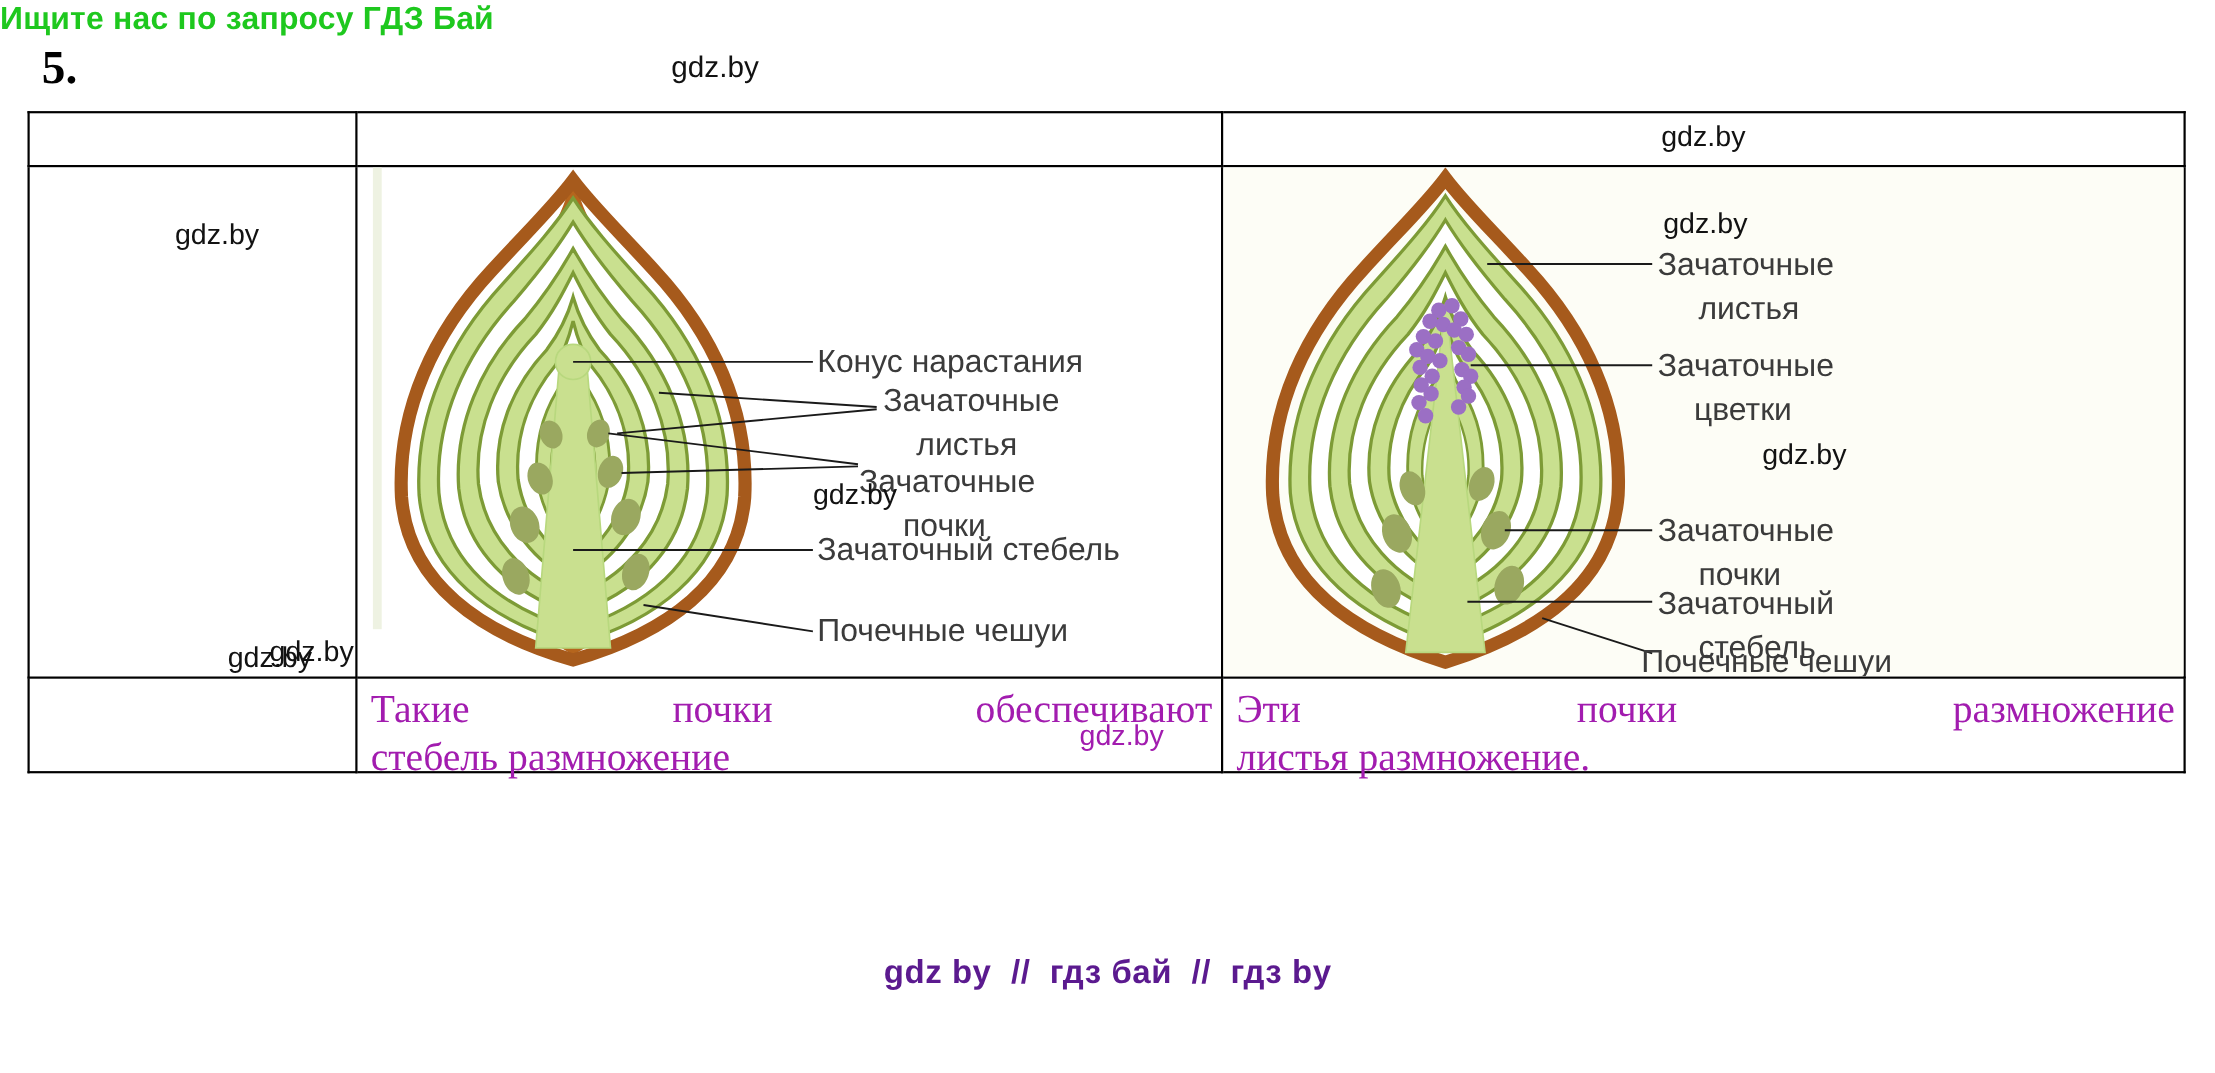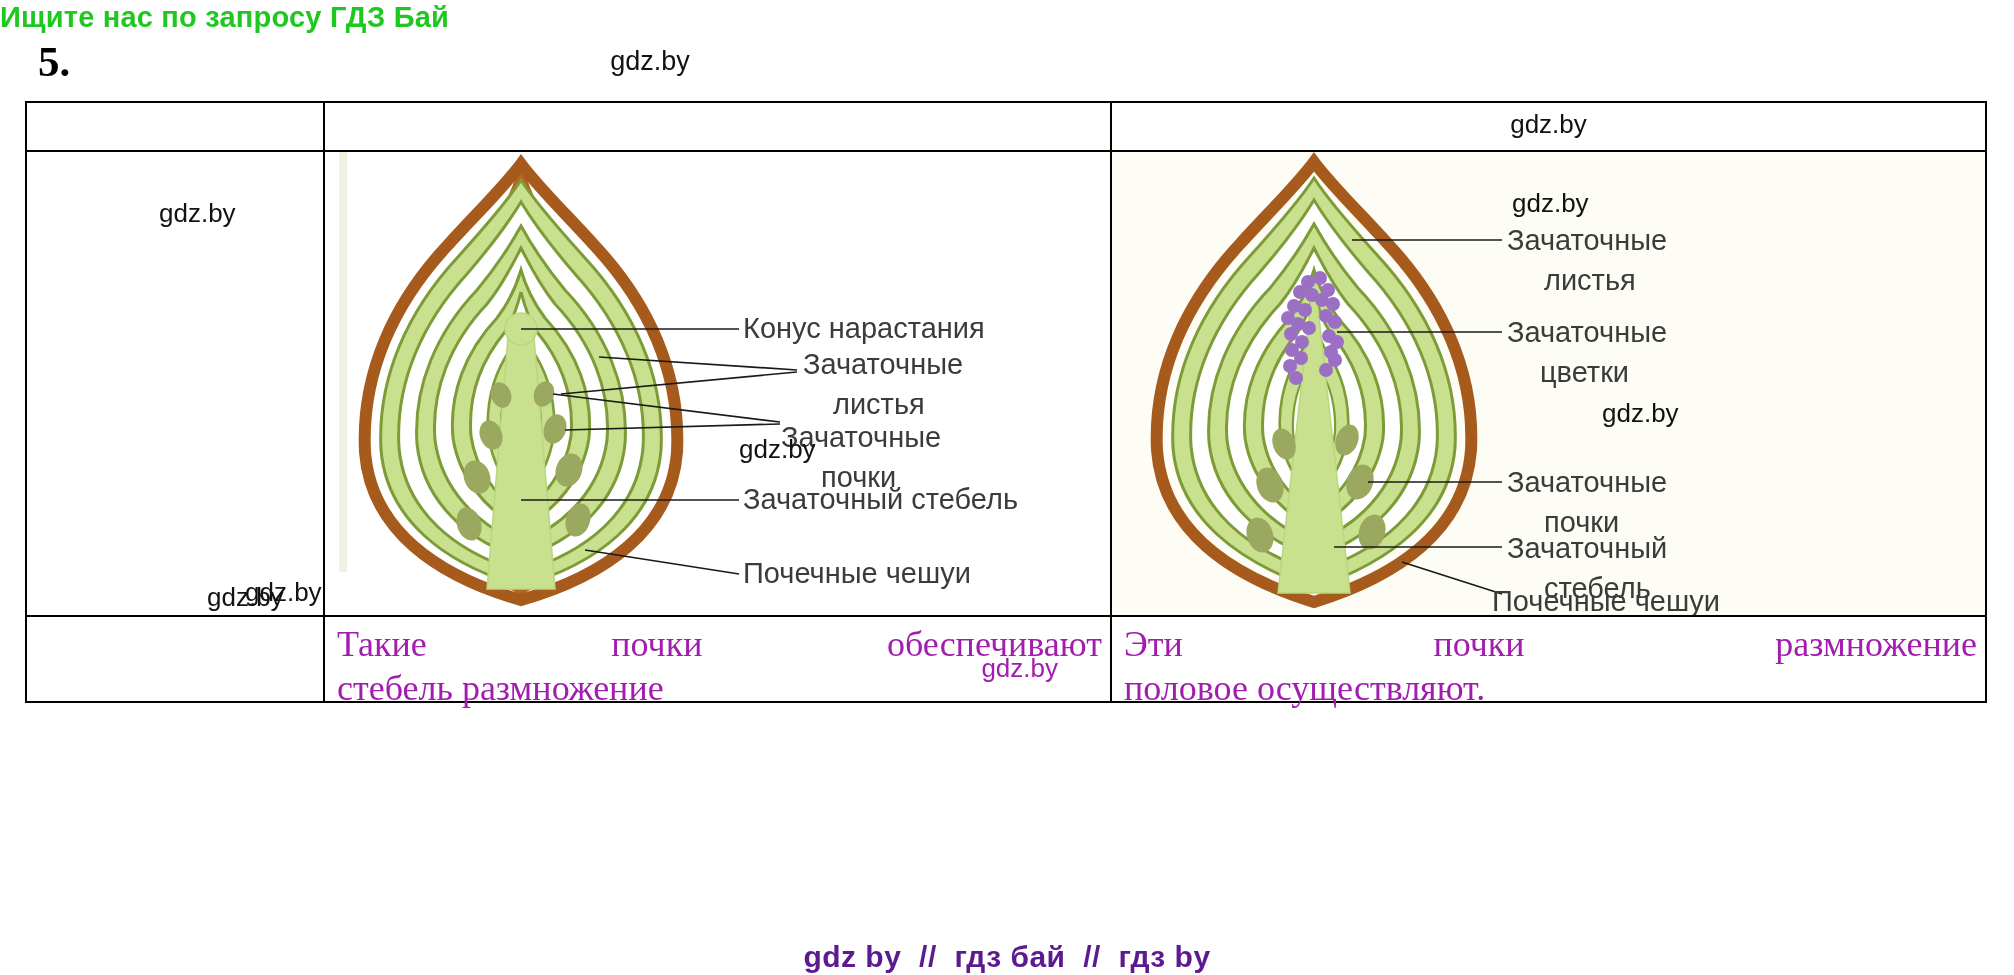--- a/index.html
+++ b/index.html
@@ -134,21 +134,21 @@
     width: 100%;
     height: 100%;
     overflow: hidden;
   }
   .fig-svg { display: block; }
 
   
   #footer-links {
     position: absolute;
     left: 0;
-    top: 940px;
+    top: 868px;
     width: 2014px;
     text-align: center;
     font-family: "Liberation Sans", sans-serif;
     font-size: 30px;
     font-weight: bold;
     color: #5b1a8f;
     letter-spacing: 0.5px;
   }
   #footer-links span { white-space: pre; }
 </style>
@@ -344,21 +344,21 @@
           </div>
         </td>
 
         <td>
           <div class="bottom-text">
             <span class="ln1">
               <span>Эти</span>
               <span>почки</span>
               <span>размножение</span>
             </span>
-            <span class="ln2">половое осуществляют.</span>
+            <span class="ln2">листья размножение.</span>
           </div>
         </td>
       </tr>
 
     </tbody>
   </table>
 </div>
 
 <div id="footer-links">
   <span>gdz by</span><span>  //  </span><span>гдз бай</span><span>  //  </span><span>гдз by</span>

